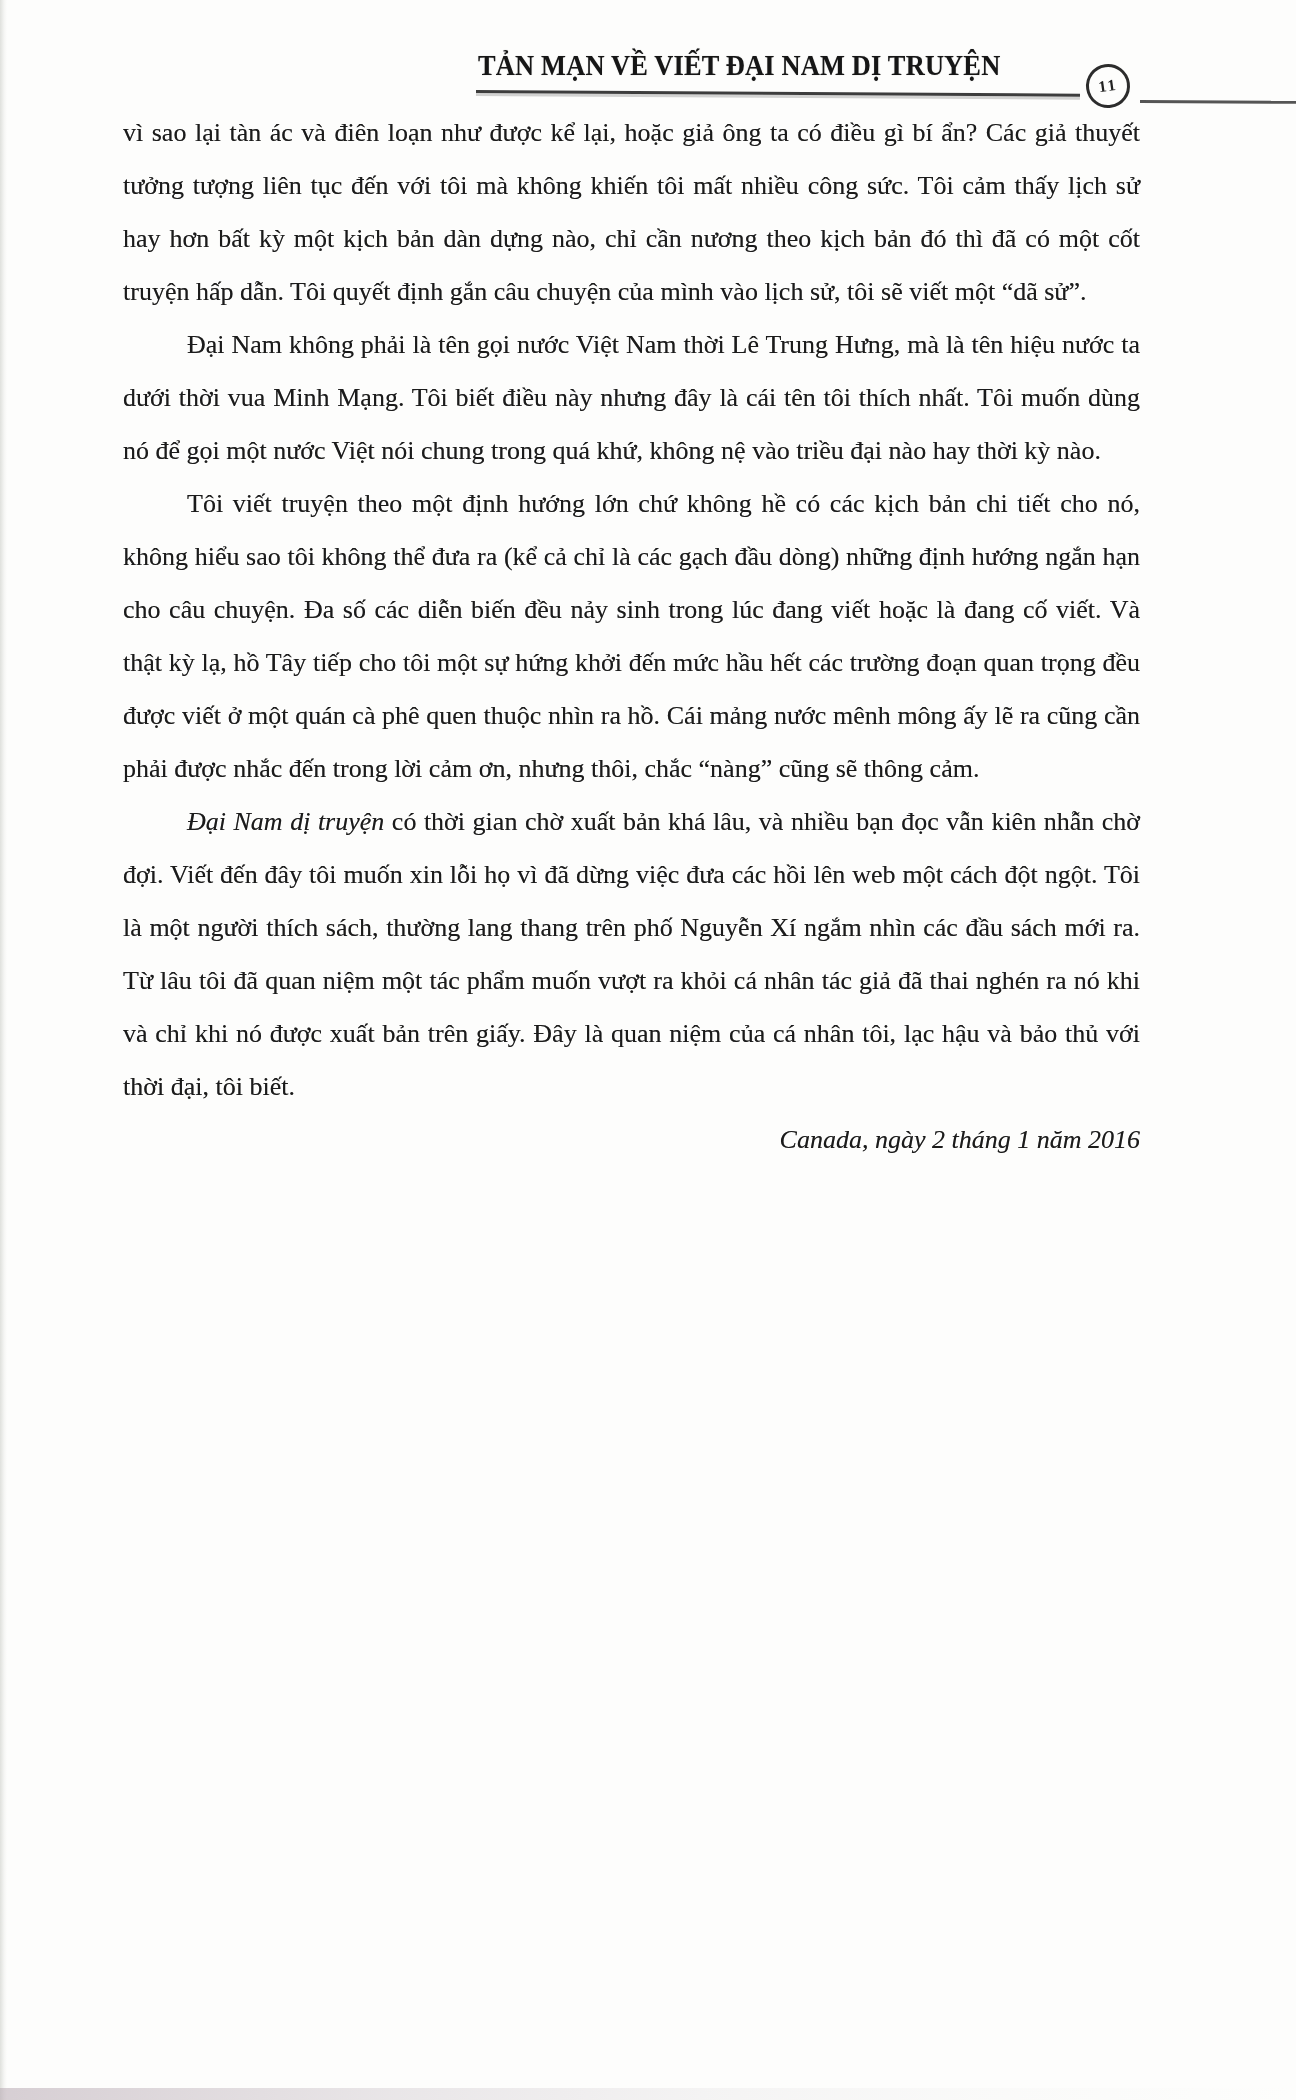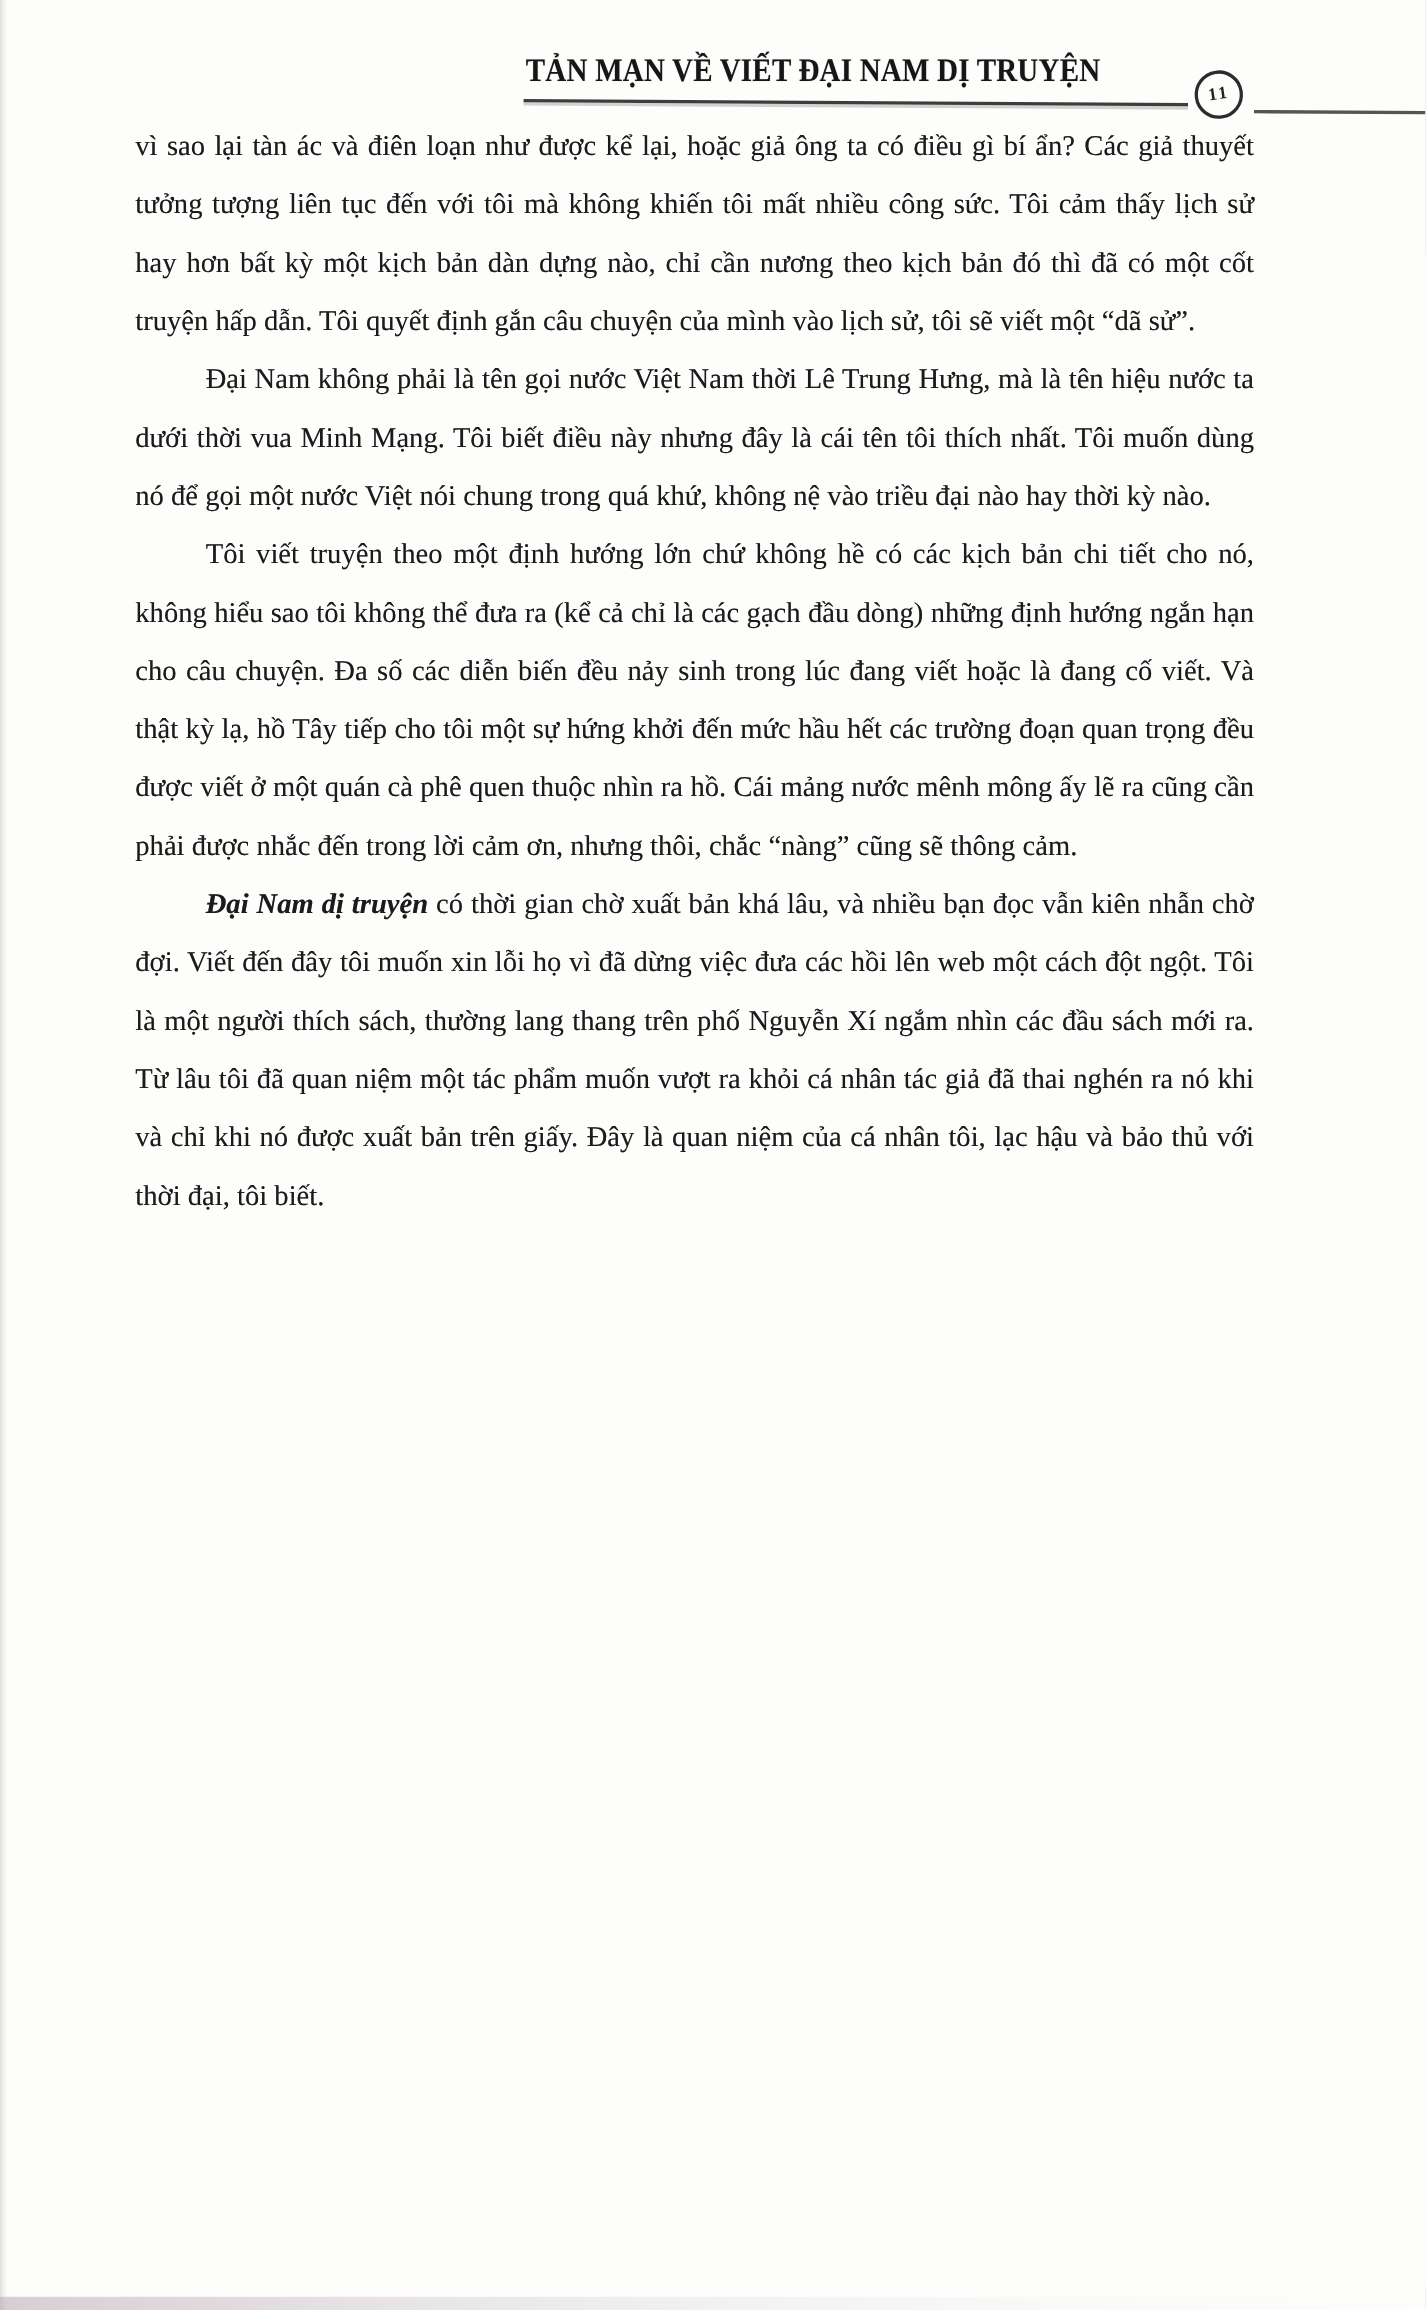--- a/index.html
+++ b/index.html
@@ -77,21 +77,21 @@
     left: 123px;
     top: 106px;
     width: 1017px;
     font-size: 26px;
     line-height: 53px;
     text-align: justify;
     text-shadow: 0 0 0.5px rgba(0,0,0,0.45);
   }
   .body-text p { margin: 0; }
   .indent { text-indent: 64px; }
-  .italic { font-style: italic; font-weight: bold; }
+  .italic { font-style: italic; }
   .signature {
     margin-top: 3px;
     text-align: right;
     font-style: italic;
   }
 
   
   .edge-left {
     position: absolute;
     left: 0; top: 0;
@@ -128,18 +128,19 @@
   <div class="body-text">
     <p>vì sao lại tàn ác và điên loạn như được kể lại, hoặc giả ông ta có điều gì bí ẩn? Các giả thuyết tưởng tượng liên tục đến với tôi mà không khiến tôi mất nhiều công sức. Tôi cảm thấy lịch sử hay hơn bất kỳ một kịch bản dàn dựng nào, chỉ cần nương theo kịch bản đó thì đã có một cốt truyện hấp dẫn. Tôi quyết định gắn câu chuyện của mình vào lịch sử, tôi sẽ viết một “dã sử”.</p>
 
     <p class="indent">Đại Nam không phải là tên gọi nước Việt Nam thời Lê Trung Hưng, mà là tên hiệu nước ta dưới thời vua Minh Mạng. Tôi biết điều này nhưng đây là cái tên tôi thích nhất. Tôi muốn dùng nó để gọi một nước Việt nói chung trong quá khứ, không nệ vào triều đại nào hay thời kỳ nào.</p>
 
     <p class="indent">Tôi viết truyện theo một định hướng lớn chứ không hề có các kịch bản chi tiết cho nó, không hiểu sao tôi không thể đưa ra (kể cả chỉ là các gạch đầu dòng) những định hướng ngắn hạn cho câu chuyện. Đa số các diễn biến đều nảy sinh trong lúc đang viết hoặc là đang cố viết. Và thật kỳ lạ, hồ Tây tiếp cho tôi một sự hứng khởi đến mức hầu hết các trường đoạn quan trọng đều được viết ở một quán cà phê quen thuộc nhìn ra hồ. Cái mảng nước mênh mông ấy lẽ ra cũng cần phải được nhắc đến trong lời cảm ơn, nhưng thôi, chắc “nàng” cũng sẽ thông cảm.</p>
 
     <p class="indent"><span class="italic">Đại Nam dị truyện</span><span> có thời gian chờ xuất bản khá lâu, và nhiều bạn đọc vẫn kiên nhẫn chờ đợi. Viết đến đây tôi muốn xin lỗi họ vì đã dừng việc đưa các hồi lên web một cách đột ngột. Tôi là một người thích sách, thường lang thang trên phố Nguyễn Xí ngắm nhìn các đầu sách mới ra. Từ lâu tôi đã quan niệm một tác phẩm muốn vượt ra khỏi cá nhân tác giả đã thai nghén ra nó khi và chỉ khi nó được xuất bản trên giấy. Đây là quan niệm của cá nhân tôi, lạc hậu và bảo thủ với thời đại, tôi biết.</span></p>
 
 
+    <p class="signature">Canada, ngày 2 tháng 1 năm 2016</p>
   </div>
 
   <div class="edge-left"></div>
   <div class="edge-bottom"></div>
 
 </div>
 
 </body></html>

